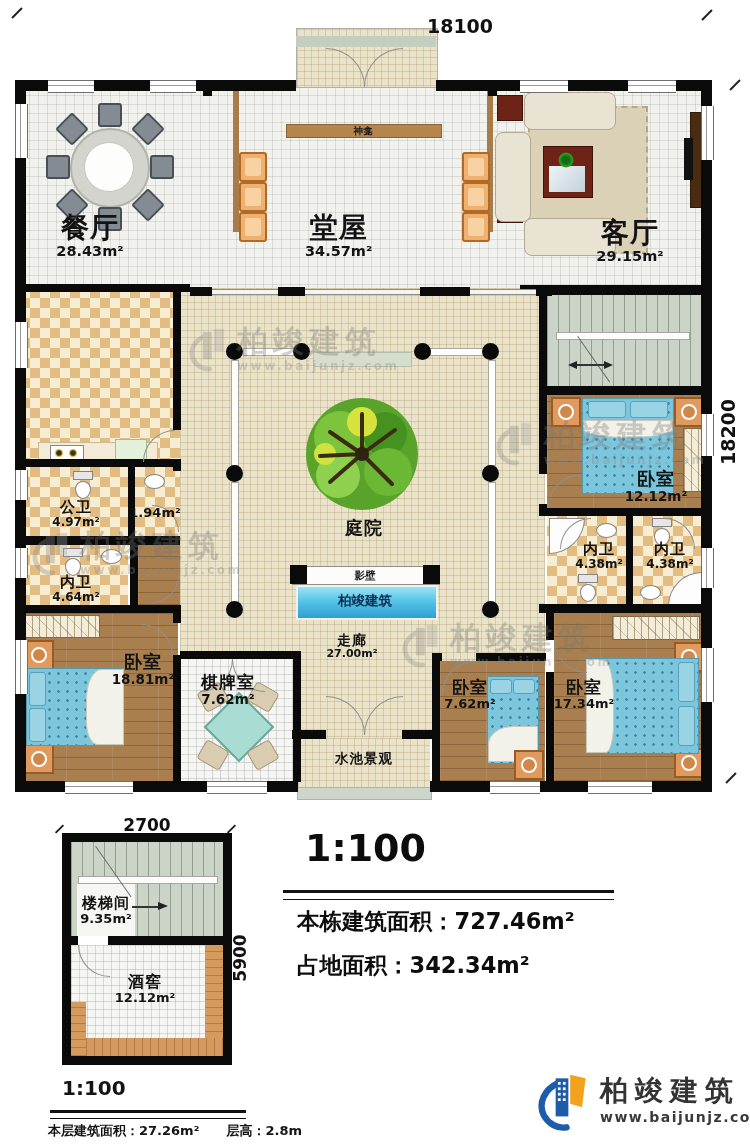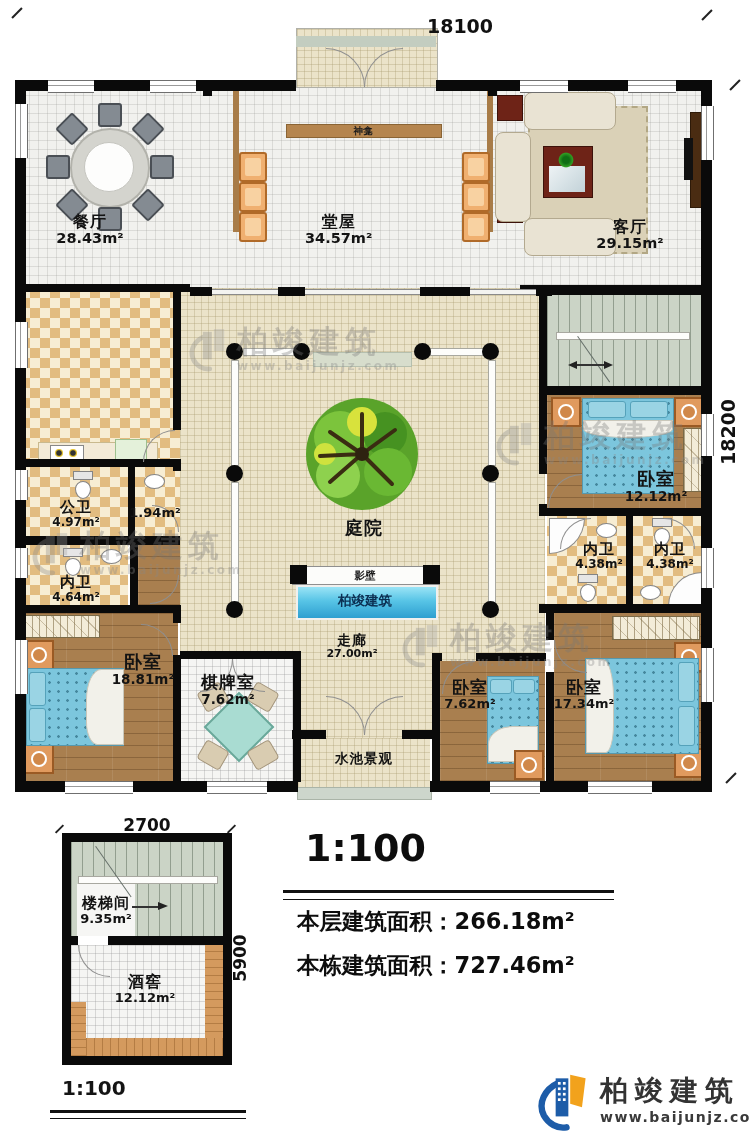--- a/index.html
+++ b/index.html
@@ -69,21 +69,21 @@
   .toiletbox{position:absolute;z-index:2;width:20px}
   .toiletbox .tank{height:7px;background:#e6e6e6;border:1px solid #848484}
   .toiletbox .bowl{width:14px;height:16px;margin:1px auto 0;background:#fff;border:1px solid #848484;
                    border-radius:50%/44% 44% 56% 56%}
   .sink{position:absolute;z-index:2;width:19px;height:13px;background:#fff;border:1px solid #848484;border-radius:50%}
   
   .rl{position:absolute;text-align:center;font-weight:bold;color:#131313;line-height:1.1;
       white-space:nowrap;z-index:7}
   .rl .nm{display:block;font-size:18px;letter-spacing:1px}
   .rl .ar{display:block;font-size:13.5px;letter-spacing:0}
-  .rl.lg .nm{font-size:16px}.rl.lg .ar{font-size:14.5px}
+  .rl.lg .nm{font-size:28px}.rl.lg .ar{font-size:14.5px}
   .rl.sm .nm{font-size:15px}.rl.sm .ar{font-size:12px}
   .dim{position:absolute;font-weight:bold;font-size:19px;color:#111;z-index:7;text-align:center}
   .tick{position:absolute;width:14px;height:2px;background:#222;transform:rotate(-45deg);z-index:7}
   .tinylabel{position:absolute;font-weight:bold;color:#1c1c1c;z-index:7;text-align:center;white-space:nowrap}
   
   .pool{position:absolute;z-index:2;border:2px solid #f0f0ee;
         background:linear-gradient(180deg,#9ae4f6 0%,#57c4e6 45%,#2e9fd0 100%)}
   .screenwall{position:absolute;z-index:2;background:#fcfcfa;border:1px solid #8f8f8f}
   .swend{position:absolute;z-index:3;background:#0a0a0a}
   
@@ -495,31 +495,36 @@
   </div>
   <div class="rl" style="left:105px;top:973px;width:80px">
     <span class="nm" style="font-size:16px">酒窖</span>
     <span class="ar" style="font-size:13px">12.12m²</span>
   </div>
   <div class="dim" style="left:210px;top:948px;width:60px;font-size:17px;transform:rotate(-90deg)">5900</div>
   <div class="bm-title">
     <span class="t2">1:100</span>
   </div>
   <div class="bm-line"></div>
+  <div class="bm-stats">
+    <span>本层建筑面积：</span><span>27.26m²</span>
+    <span style="display:inline-block;width:18px"></span>
+    <span>层高：</span><span>2.8m</span>
+  </div>
 
   <div class="maintitle">
     <span class="t2">1:100</span>
   </div>
   <div class="titleline"></div>
   <div class="abs" style="left:297px;top:906px;z-index:7">
     <div class="statline">
-      <span>本层建筑面积：</span><span>266.18m²</span>
+      <span>本栋建筑面积：</span><span>727.46m²</span>
     </div>
     <div class="statline">
-      <span>本栋建筑面积：</span><span>727.46m²</span>
+      <span>占地面积：</span><span>342.34m²</span>
     </div>
   </div>
 
   <div class="logo">
     <svg width="58" height="62" viewBox="0 0 64 66">
       <path d="M28 13 C13 20 5 35 12 49 C17 58 27 64 37 62" fill="none" stroke="#1d5ca8" stroke-width="7" stroke-linecap="round"></path>
       <rect x="25" y="8" width="14" height="42" fill="#1d5ca8"></rect>
       <rect x="27.5" y="12" width="3" height="3" fill="#fff"></rect>
         <rect x="33" y="12" width="3" height="3" fill="#fff"></rect>
       <rect x="27.5" y="18" width="3" height="3" fill="#fff"></rect>

